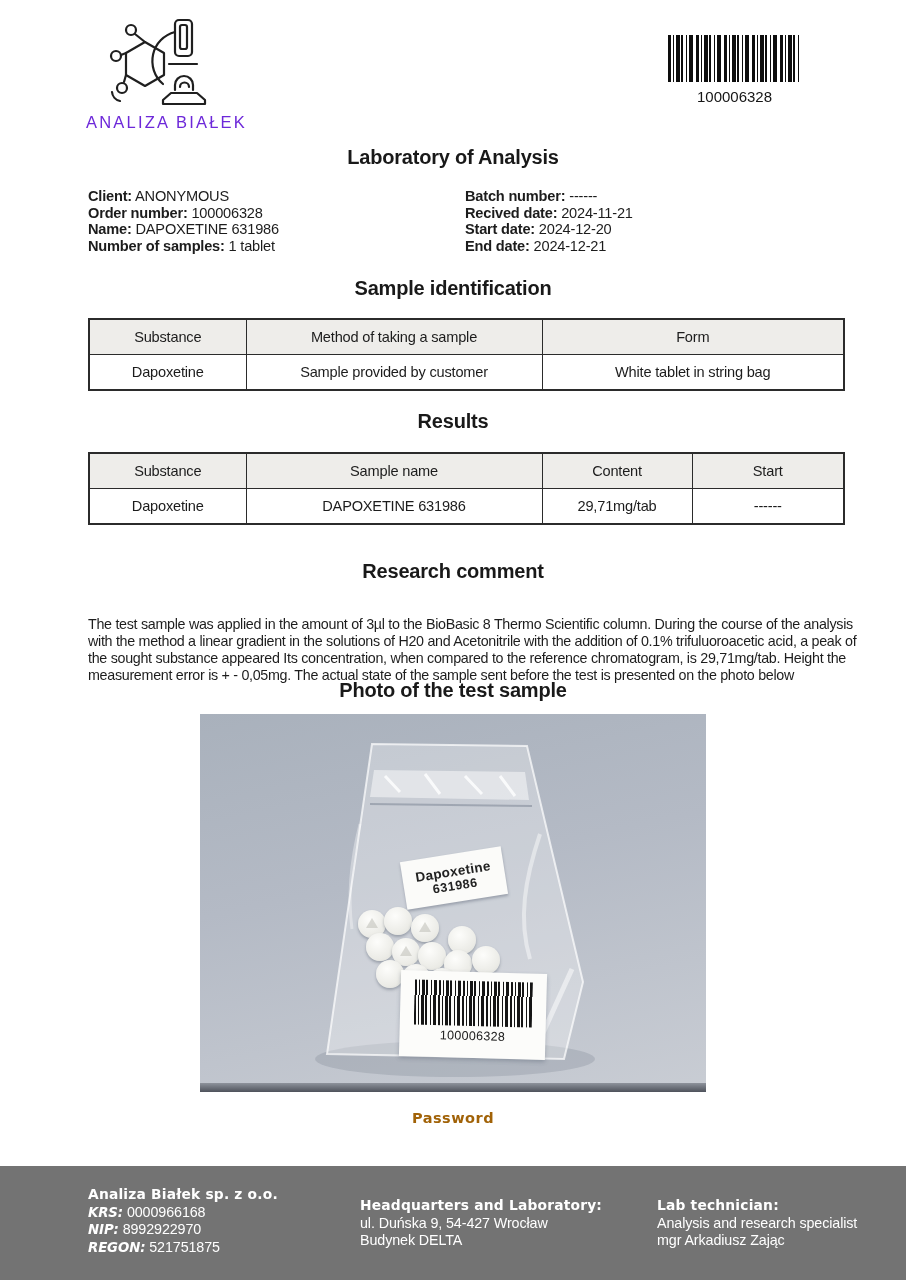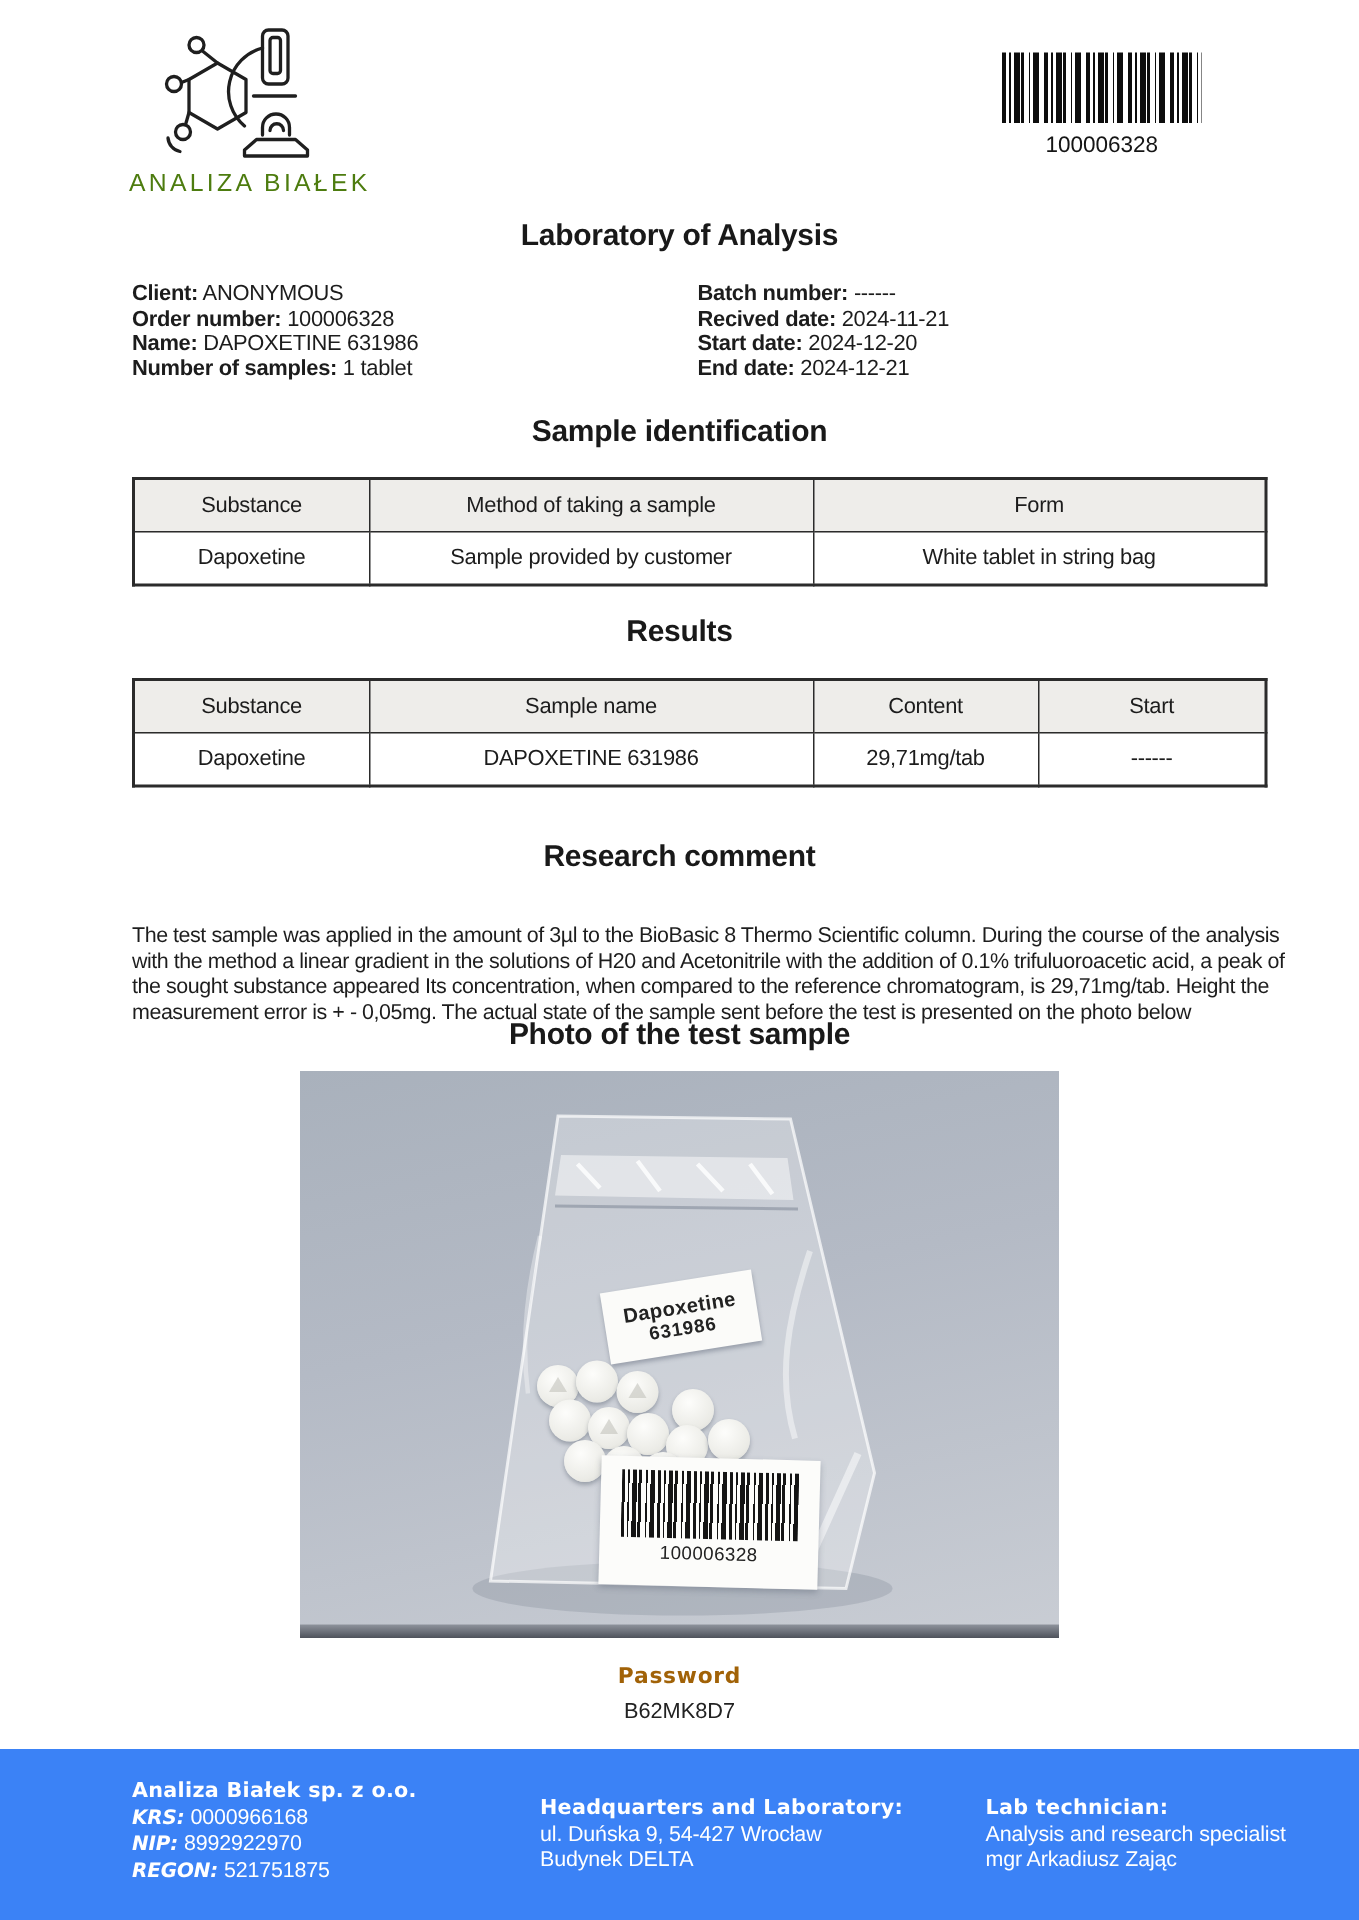--- a/index.html
+++ b/index.html
@@ -3,21 +3,21 @@
 <meta charset="utf-8">
 <style>
   html,body { margin:0; padding:0; background:#ffffff; }
   .page {
     position:relative; width:906px; height:1280px; background:#ffffff;
     font-family:"Liberation Sans", sans-serif; color:#1c1c1c; overflow:hidden;
   }
   
   .logo-block { position:absolute; left:86px; top:14px; width:154px; text-align:center; }
   .logo-block svg { display:block; margin:0 auto; }
-  .logo-text { margin-top:5px; font-size:16.5px; letter-spacing:2.2px; color:#4d7c0f; white-space:nowrap; }
+  .logo-text { margin-top:5px; font-size:16.5px; letter-spacing:2.2px; color:#6d28d9; white-space:nowrap; }
   .barcode-block { position:absolute; left:668px; top:35px; width:133px; text-align:center; }
   .barcode {
     width:133px; height:47px; background-color:#fff;
     background-image:repeating-linear-gradient(90deg,
       #0d0d0d 0 3px, #fff 3px 5px, #0d0d0d 5px 6px, #fff 6px 8px,
       #0d0d0d 8px 12px, #fff 12px 13px, #0d0d0d 13px 15px, #fff 15px 18px,
       #0d0d0d 18px 19px, #fff 19px 21px, #0d0d0d 21px 25px, #fff 25px 28px);
   }
   .barcode-number { margin-top:6px; font-size:15px; color:#151515; }
 
@@ -79,21 +79,21 @@
   .photo-barcode-number { font-size:12.5px; color:#222; letter-spacing:.3px; }
 
   
   .password-label { position:absolute; left:0; top:1110px; width:100%; text-align:center;
                     font-family:"DejaVu Sans", sans-serif; font-weight:bold; font-size:14.5px;
                     letter-spacing:.5px; color:#a16207; }
   .password-value { position:absolute; left:0; top:1133px; width:100%; text-align:center;
                     font-size:14.5px; color:#222; }
 
   
-  .footer { position:absolute; left:0; top:1166px; width:906px; height:114px; background:#3b82f6; color:#fff; }
+  .footer { position:absolute; left:0; top:1166px; width:906px; height:114px; background:#737373; color:#fff; }
   .f-col { position:absolute; font-size:14.3px; line-height:17.5px; letter-spacing:-0.1px; }
   .f-col1 { left:88px;  top:20px; }
   .f-col2 { left:360px; top:31px; }
   .f-col3 { left:657px; top:31px; }
   .f-title { font-family:"DejaVu Sans", sans-serif; font-weight:bold; font-size:13.8px; letter-spacing:.2px; }
   .f-lbl { font-family:"DejaVu Sans", sans-serif; font-weight:bold; font-size:13.3px;font-style:italic; }
 </style>
 </head>
 <body>
 
@@ -225,21 +225,20 @@
     <div class="tablet imprint" style="left:202px;top:250px;"></div>
     <div class="tablet" style="left:228px;top:254px;"></div>
     <div class="photo-barcode-label">
       <div class="photo-barcode"></div>
       <div class="photo-barcode-number">100006328</div>
     </div>
     <div class="photo-edge"></div>
   </div>
 
   <div class="password-label">Password</div>
-  <div class="password-value">B62MK8D7</div>
 
   <div class="footer">
     <div class="f-col f-col1">
       <div class="f-title">Analiza Białek sp. z o.o.</div>
       <div><span class="f-lbl">KRS:</span> <span>0000966168</span></div>
       <div><span class="f-lbl">NIP:</span> <span>8992922970</span></div>
       <div><span class="f-lbl">REGON:</span> <span>521751875</span></div>
     </div>
     <div class="f-col f-col2">
       <div class="f-title">Headquarters and Laboratory:</div>

